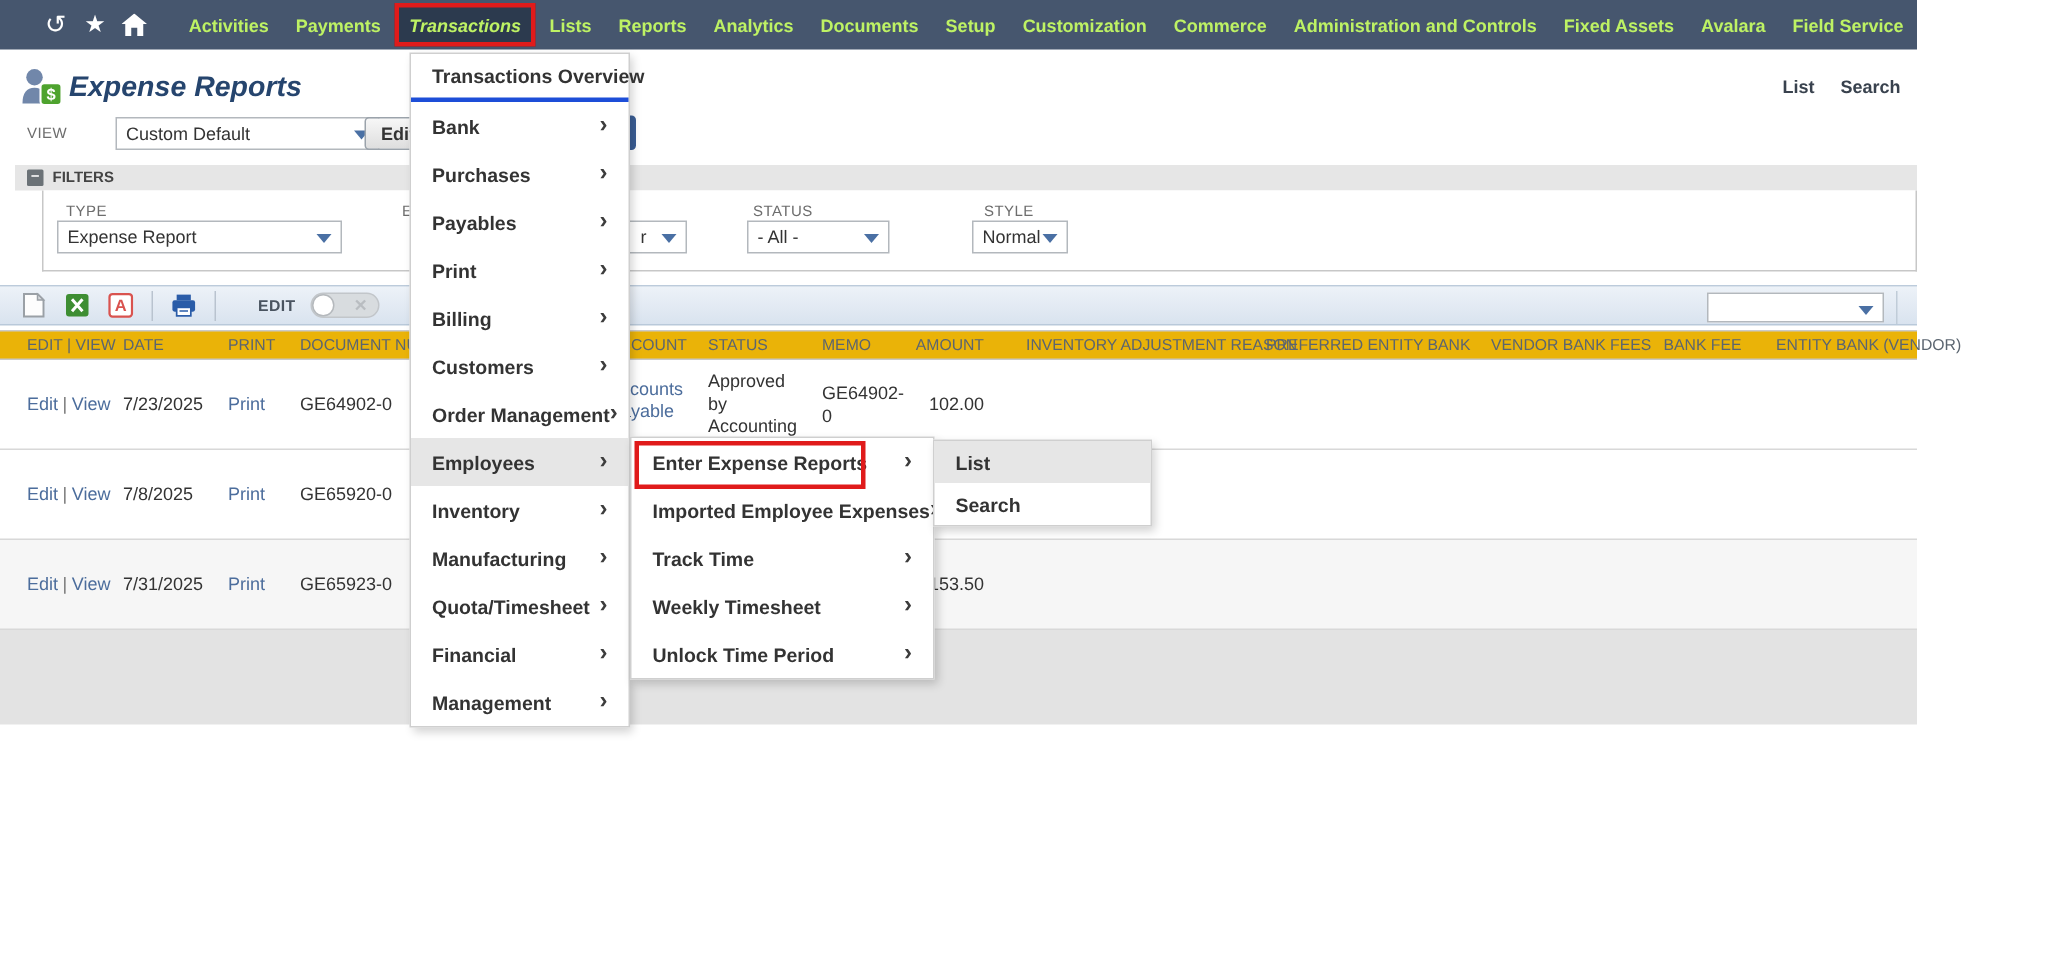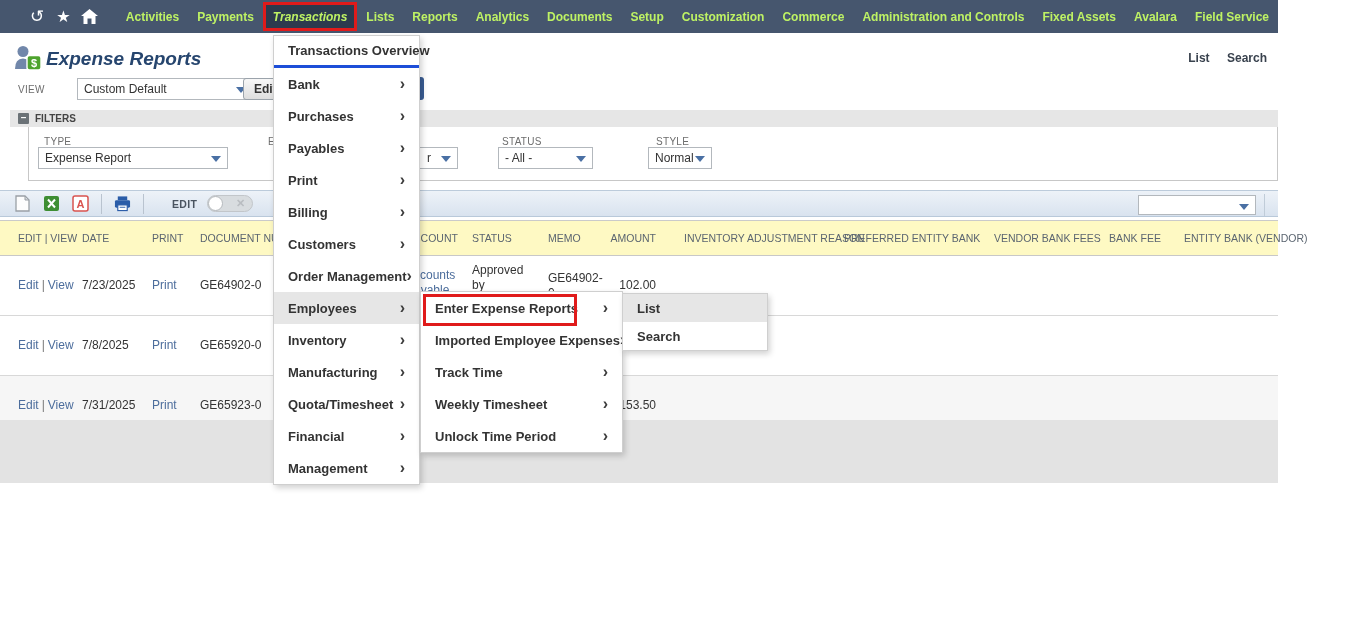--- a/index.html
+++ b/index.html
@@ -60,21 +60,21 @@
                   background:#fff; border:1px solid #b5b9bd; }
   .toggle .x { position:absolute; right:7px; top:1px; color:#b9bdc1; font-size:11px; font-weight:bold; }
   .qs { position:absolute; right:148px; top:196px; font-size:10.5px; font-weight:bold; color:#4a5460; }
   .qs-sel { left:1138px; top:195px; width:118px; height:20px; }
   .qs-div { position:absolute; left:1264px; top:194px; width:1px; height:22px; background:#c0ccd8; }
 
   
   .grid { position:absolute; left:0; top:220px; width:1278px; }
   .cols { display:grid; padding-left:18px;
           grid-template-columns:64px 70px 48px 90px 110px 58px 76px 70px 60px 160px 150px 115px 75px 96px; }
-  .thead { background:#fef9c3; border-top:1px solid #cacaca; border-bottom:1px solid #c8c8c8; height:36px; }
+  .thead { background:#eab308; border-top:1px solid #cacaca; border-bottom:1px solid #c8c8c8; height:20px; }
   .th { font-size:10.5px; color:#5b6570; display:flex; align-items:center; white-space:nowrap; overflow:visible; }
   .trow { height:60px; border-bottom:1px solid #d8d8d8; background:#fff; }
   .trow.alt { background:#f6f6f6; }
   .td { font-size:12px; color:#333; display:flex; align-items:center; line-height:1.25; }
   .td.wrap { display:block; padding-top:12px; }
   .right { justify-content:flex-end; padding-right:8px; }
   .th.right { justify-content:flex-end; }
   .pad14 { padding-left:14px; }
   .pad20 { padding-left:20px; }
   .pad6  { padding-left:6px; }

